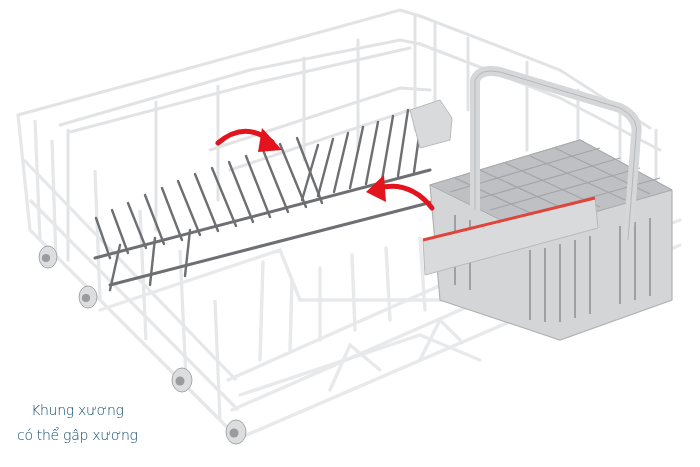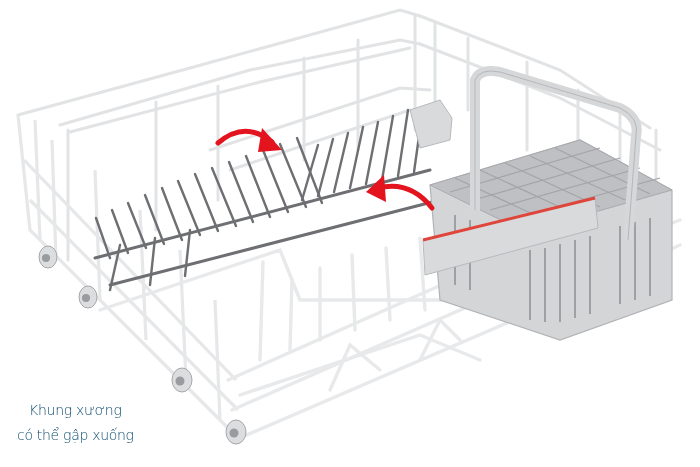--- a/index.html
+++ b/index.html
@@ -165,15 +165,15 @@
       <path d="M262,128 L282,150 L258,152 Z" fill="#e3141d"></path>
     </g>
     <g>
       <path d="M432,208 Q410,180 378,188" fill="none" stroke="#e3141d" stroke-width="5" stroke-linecap="round"></path>
       <path d="M384,175 L366,192 L386,202 Z" fill="#e3141d"></path>
     </g>
   </svg>
 
   <div class="caption">
     <span>Khung xương</span>
-    <span>có thể gập xuống</span>
+    <span>có thể gập xương</span>
   </div>
 </div>
 
 </body></html>

